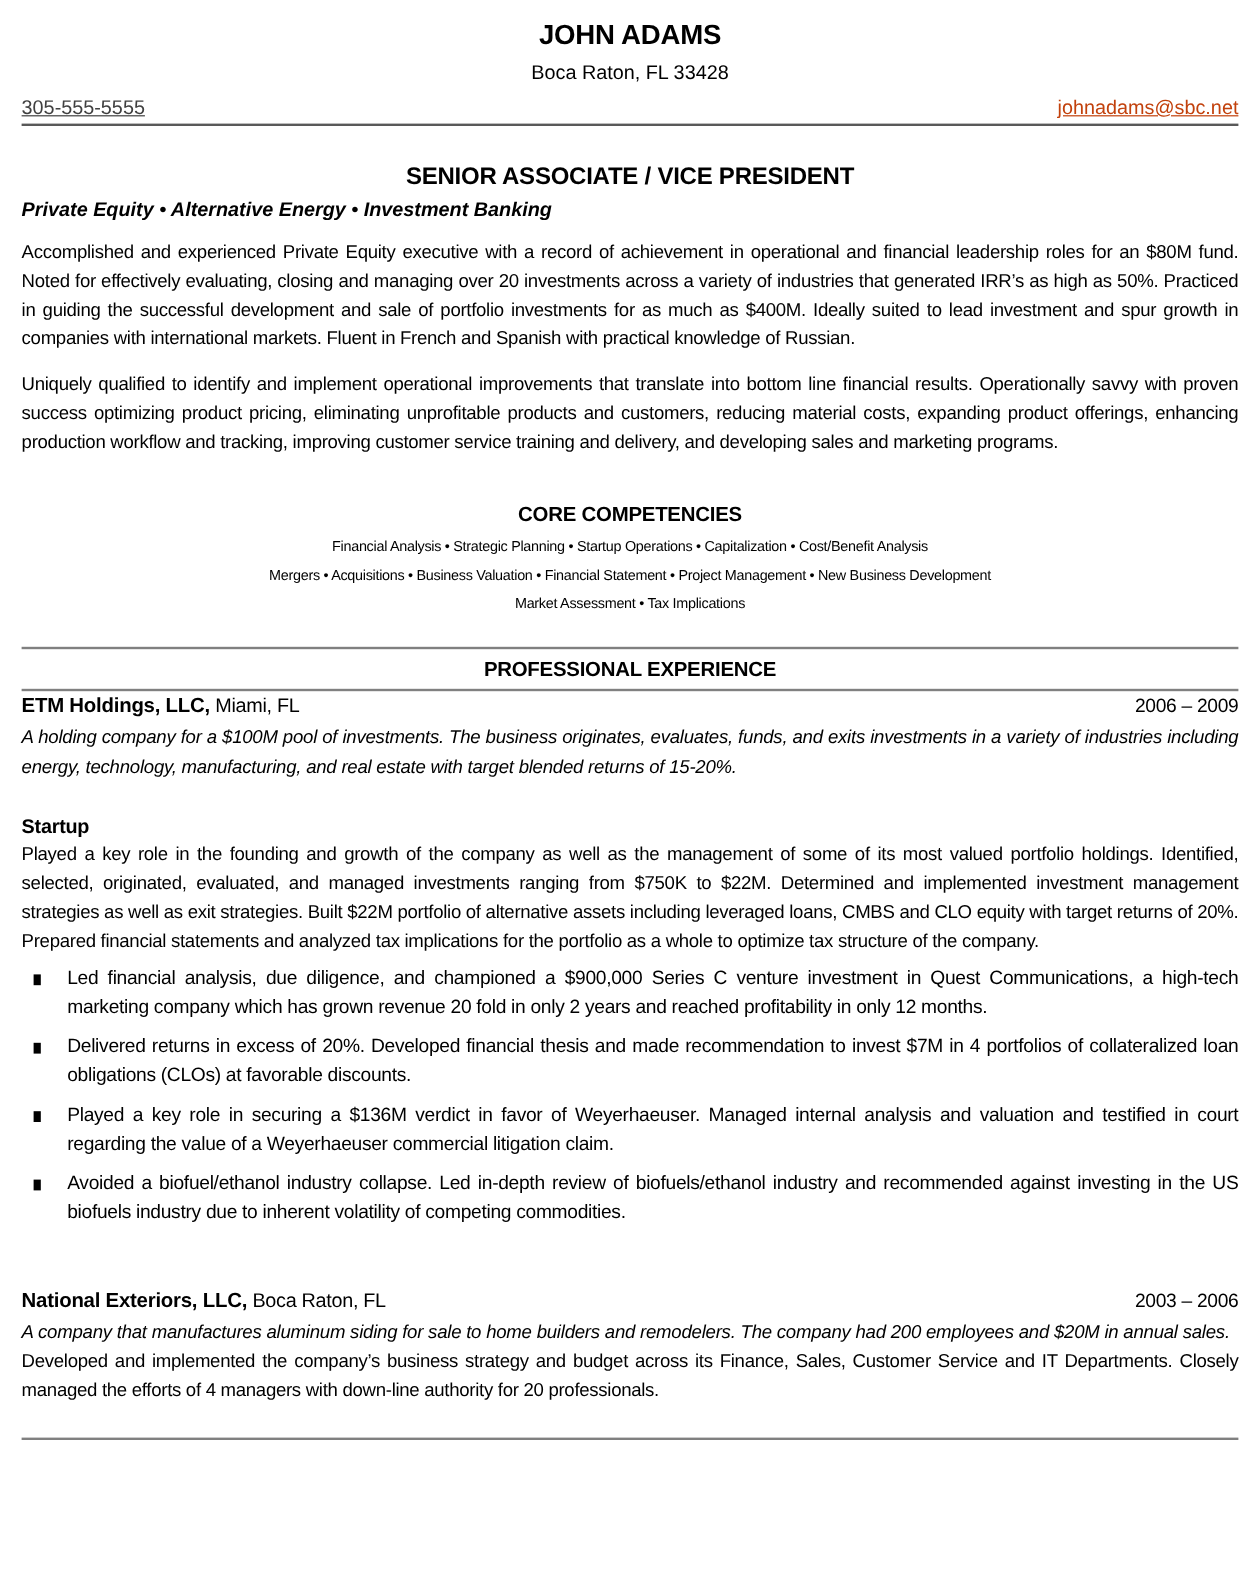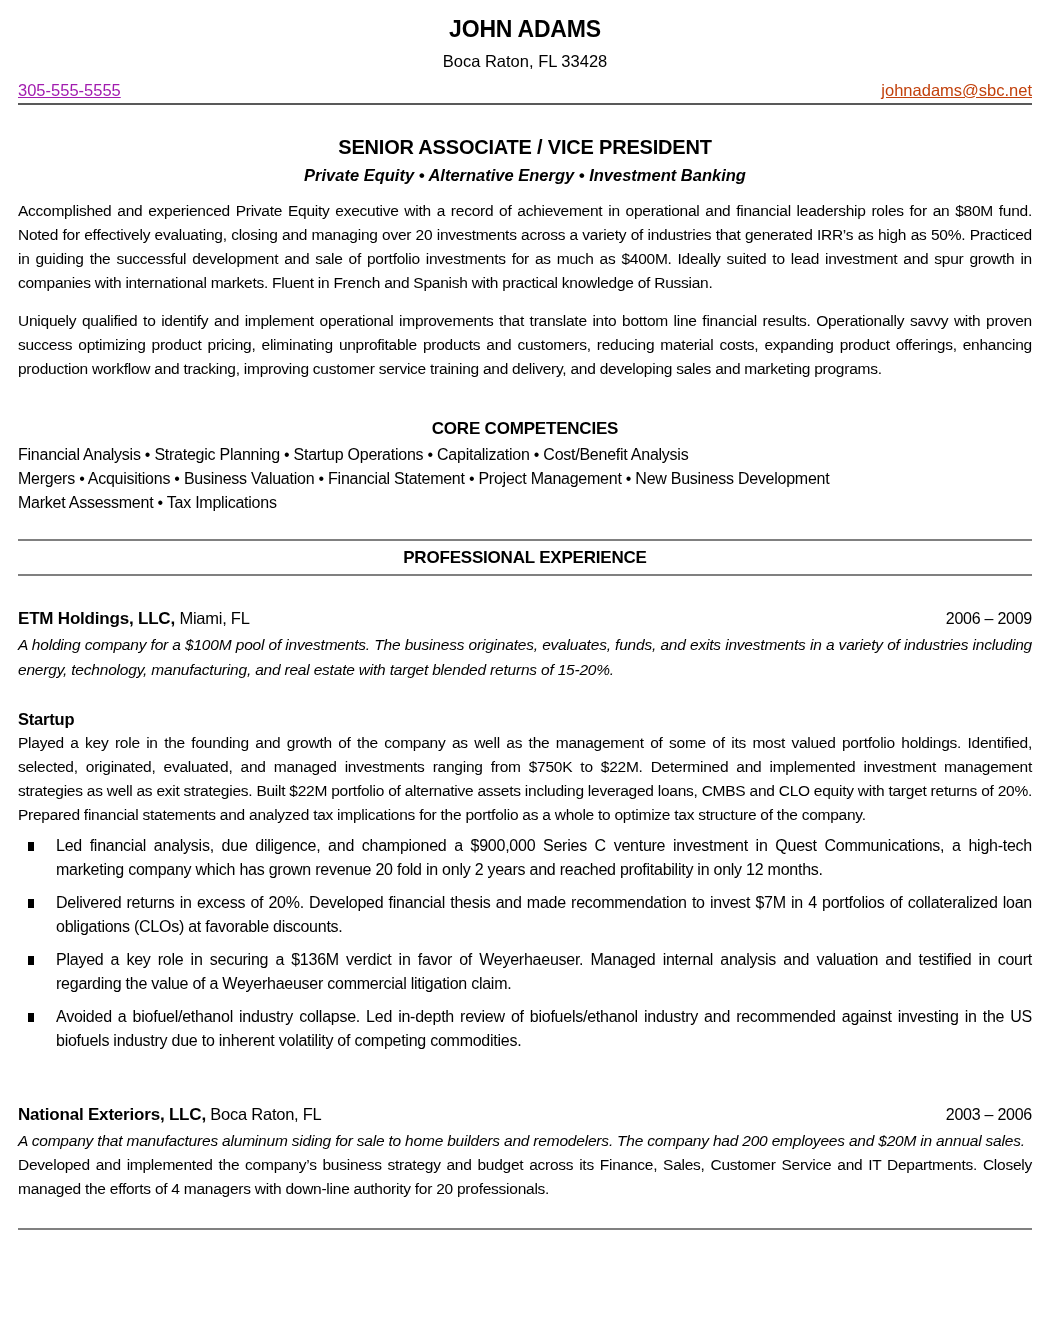--- a/index.html
+++ b/index.html
@@ -37,37 +37,37 @@
   .contact-row {
     display: flex;
     justify-content: space-between;
     align-items: flex-end;
     font-size: 16.5px;
     margin-top: 7px;
     padding-bottom: 3px;
     border-bottom: 2px solid #595959;
   }
   .phone {
-    color: #a21caf;
+    color: #404040;
     text-decoration: underline;
   }
   .email {
     color: #c2410c;
     text-decoration: underline;
   }
   
   .doc-title {
     text-align: center;
     font-size: 20px;
     font-weight: bold;
     letter-spacing: -0.2px;
     margin-top: 31px;
   }
   .doc-subtitle {
-    text-align: center;
+    text-align: left;
     font-size: 16.5px;
     font-weight: bold;
     font-style: italic;
     margin-top: 7px;
   }
   
   .para {
     font-size: 15.5px;
     letter-spacing: -0.25px;
     line-height: 24px;
@@ -76,35 +76,35 @@
   }
   
   .section-heading {
     text-align: center;
     font-size: 17px;
     font-weight: bold;
     letter-spacing: -0.2px;
   }
   .cc-heading { margin-top: 38px; }
   .cc-line {
-    text-align: left;
-    font-size: 16px;
+    text-align: center;
+    font-size: 12px;
     letter-spacing: -0.25px;
     line-height: 24px;
   }
   .cc-lines { margin-top: 4px; }
   
   .rule {
     border: none;
     border-top: 2px solid #808080;
     margin: 0;
   }
   .rule-top { margin-top: 24px; }
   .exp-heading { margin: 7px 0 6px 0; }
-  .job { margin-top: 30px; }
+  .job { }
   .job-head {
     display: flex;
     justify-content: space-between;
     align-items: baseline;
     line-height: 24px;
   }
   .job-company {
     font-size: 17px;
     font-weight: bold;
     letter-spacing: -0.2px;

